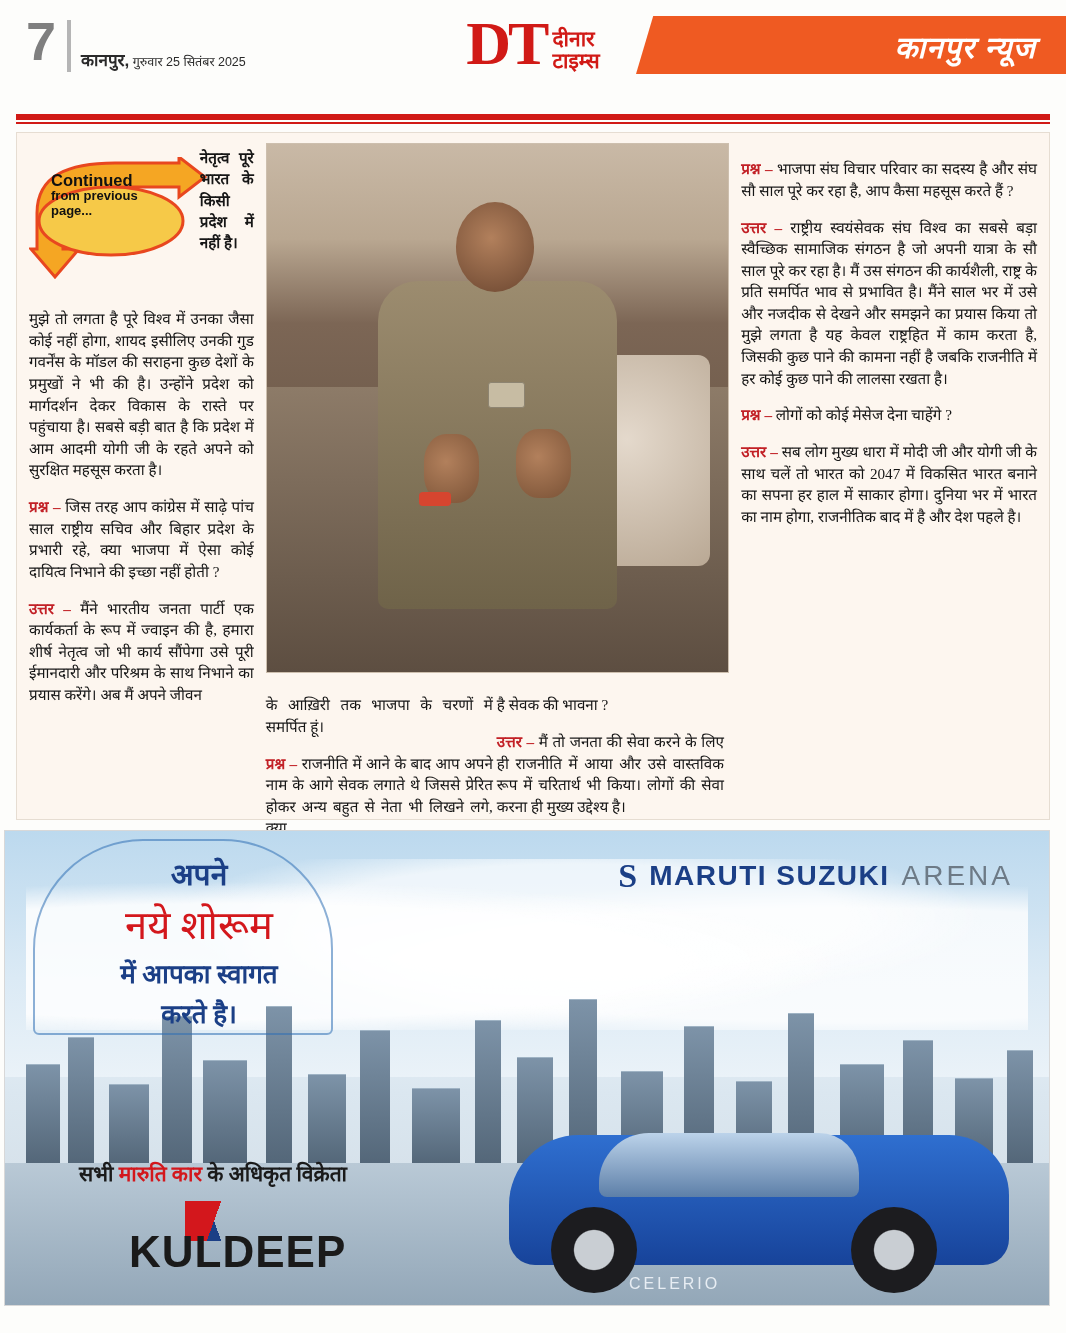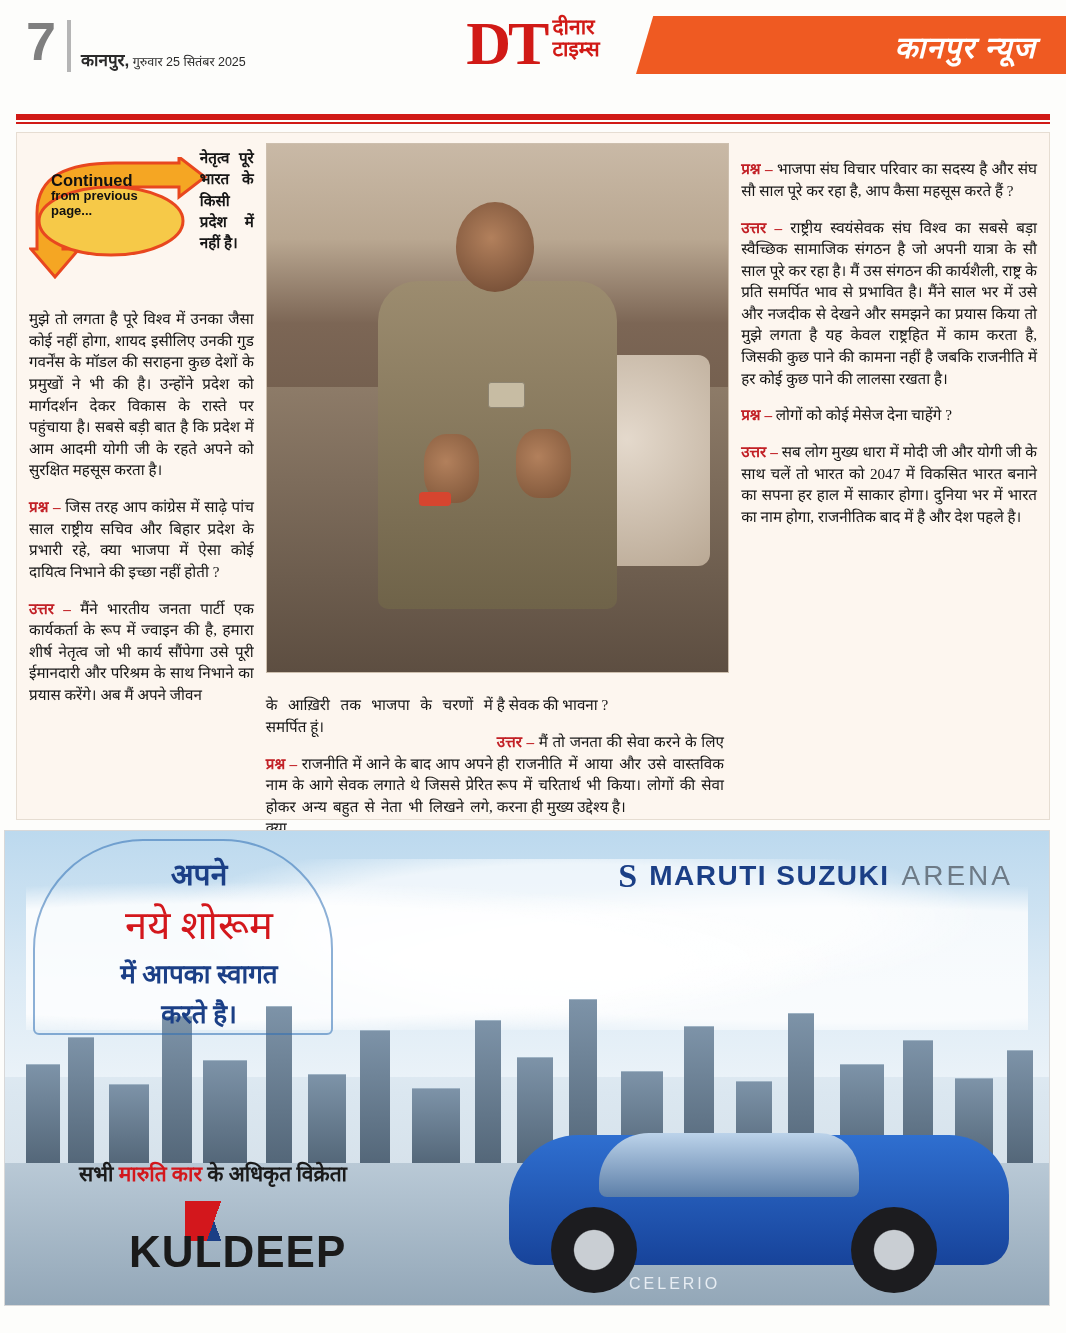--- a/index.html
+++ b/index.html
@@ -45,21 +45,21 @@
     color: #2a2a2a;
     white-space: nowrap;
   }
   .edition-city { font-weight: bold; font-size: 17px; }
   .logo-wrap {
     position: absolute;
     left: 50%;
     transform: translateX(-50%);
     top: 16px;
     display: flex;
-    align-items: flex-start;
+    align-items: flex-end;
     gap: 6px;
   }
   .logo-dt {
     color: #d11a16;
     font-family: "Liberation Serif", serif;
     font-weight: bold;
     font-size: 62px;
     line-height: 0.9;
     letter-spacing: -3px;
   }

